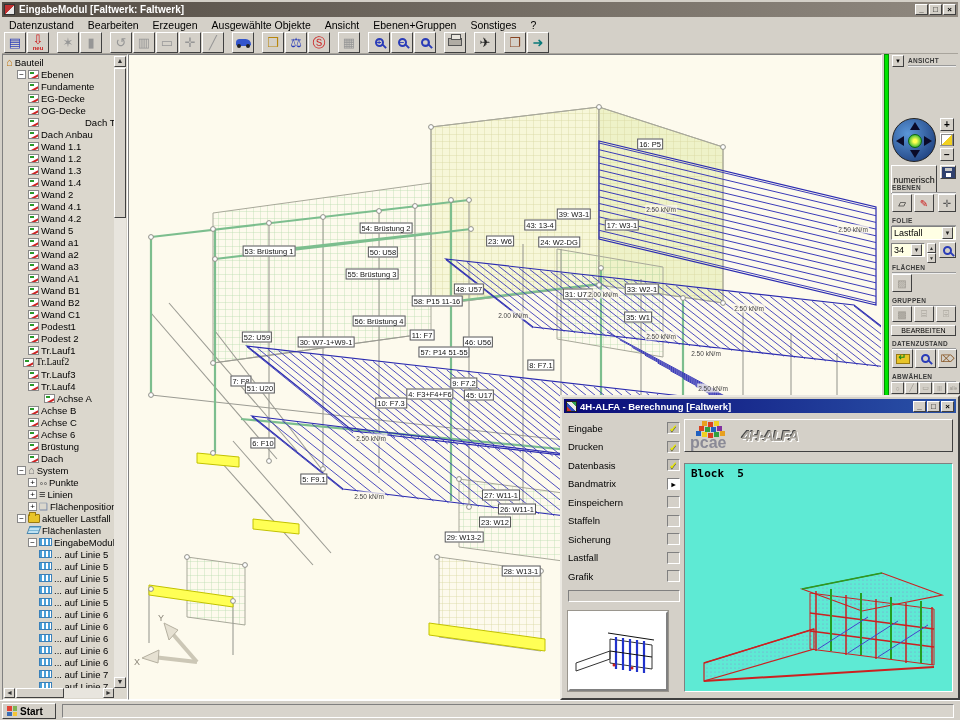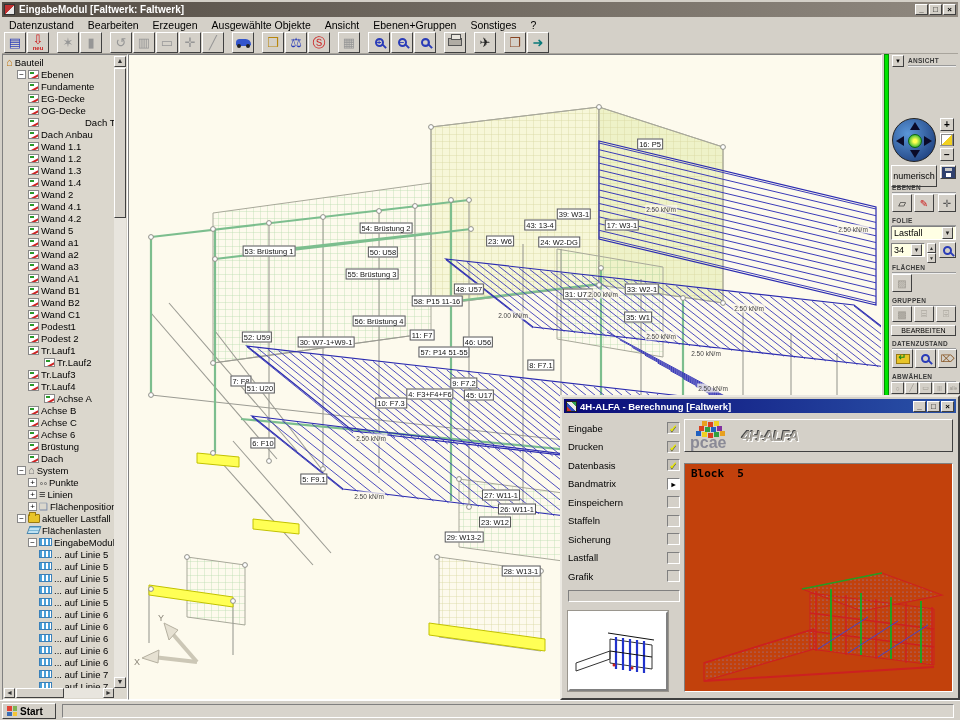--- a/index.html
+++ b/index.html
@@ -107,21 +107,21 @@
   #preview{margin-top:9px;width:100px;height:80px;background:#fff;border:2px solid;border-color:#fff #808080 #808080 #fff;outline:1px solid #9a968e;}
   #dright{position:absolute;left:122px;top:22px;right:5px;bottom:6px;}
   #banner{height:33px;background:#d4d0c8;border:1px solid;border-color:#fff #404040 #404040 #fff;display:flex;align-items:center;padding:0 3px;gap:4px;}
   #bertxt{flex:1;height:23px;border:1px solid;border-color:#808080 #fff #fff #808080;display:flex;align-items:center;justify-content:center;
     font-family:"DejaVu Sans Mono",monospace;font-size:10px;font-weight:bold;letter-spacing:1px;}
   #alfalogo{font-style:italic;font-weight:bold;font-size:15px;color:#a8a49c;
     text-shadow:1px 1px 0 #fff,-1px -1px 0 #4a4a4a;white-space:nowrap;letter-spacing:-1px;}
   #dstrip{height:11px;background:#a8a8a0;display:flex;align-items:center;font-family:"DejaVu Sans Mono",monospace;
     font-size:8px;font-weight:bold;color:#2a2a2a;padding:0 4px;}
   #dstrip .ksp{margin-left:auto;}
-  #doutput{position:absolute;left:0;top:44px;right:0;bottom:0;background:#c2410c;border:1px solid;border-color:#808080 #fff #fff #808080;overflow:hidden;}
+  #doutput{position:absolute;left:0;top:44px;right:0;bottom:0;background:#5eead4;border:1px solid;border-color:#808080 #fff #fff #808080;overflow:hidden;}
   #blocktxt{position:absolute;left:6px;top:3px;font-family:"DejaVu Sans Mono",monospace;font-size:11px;font-weight:bold;white-space:pre;}
   #redmodel{position:absolute;right:2px;bottom:2px;}
   
   #taskbar{left:0;top:700px;width:960px;height:20px;background:#d4d0c8;border-top:1px solid #fff;z-index:20;}
   #startbtn{position:absolute;left:2px;top:2px;width:54px;height:16px;background:#d4d0c8;border:1px solid;border-color:#fff #404040 #404040 #fff;
     display:flex;align-items:center;gap:3px;font-size:10px;font-weight:bold;padding:0 4px;}
   #winflag{width:10px;height:10px;display:grid;grid-template-columns:1fr 1fr;grid-template-rows:1fr 1fr;gap:1px;}
   #winflag i{display:block;} 
   #taskband{position:absolute;left:62px;top:3px;right:6px;height:14px;border:1px solid;border-color:#808080 #fff #fff #808080;background:#d8d4cc;}
 </style>
@@ -325,21 +325,21 @@
         <span>Podest1</span>
       </div>
       <div class="trow" style="padding-left: 24px;">
         <span class="ti ti-ebene"></span>
         <span>Podest 2</span>
       </div>
       <div class="trow" style="padding-left: 24px;">
         <span class="ti ti-ebene"></span>
         <span>Tr.Lauf1</span>
       </div>
-      <div class="trow" style="padding-left: 40px;">
+      <div class="trow" style="padding-left: 19px; font-family: Liberation Serif, serif;">
         <span class="ti ti-ebene"></span>
         <span>Tr.Lauf2</span>
       </div>
       <div class="trow" style="padding-left: 24px;">
         <span class="ti ti-ebene"></span>
         <span>Tr.Lauf3</span>
       </div>
       <div class="trow" style="padding-left: 24px;">
         <span class="ti ti-ebene"></span>
         <span>Tr.Lauf4</span>
@@ -787,21 +787,21 @@
     <span class="ntri" style="left:17px;bottom:3px;border-left:5px solid transparent;border-right:5px solid transparent;border-top:8px solid #0a0a28;"></span>
     <span class="ntri" style="left:3px;top:17px;border-top:5px solid transparent;border-bottom:5px solid transparent;border-right:8px solid #0a0a28;"></span>
     <span class="ntri" style="right:3px;top:17px;border-top:5px solid transparent;border-bottom:5px solid transparent;border-left:8px solid #0a0a28;"></span>
     <span id="navdot"></span>
   </div>
   <button class="rbtn" style="left:58px;top:64px;width:14px;height:13px;font-weight:bold;">+</button>
   <button class="rbtn" style="left:58px;top:79px;width:14px;height:13px;">
       <span class="tricon"></span>
     </button>
   <button class="rbtn" style="left:58px;top:94px;width:14px;height:13px;font-weight:bold;">−</button>
-  <button class="rbtn" style="left:9px;top:111px;width:46px;height:22px;font-size:9px;">numerisch</button>
+  <button class="rbtn" style="left:9px;top:111px;width:46px;height:29px;font-size:9px;">numerisch</button>
   <button class="rbtn" style="left:58px;top:111px;width:16px;height:14px;">
       <span class="disk"></span>
     </button>
   <div class="rph" style="top:130px;">EBENEN</div>
   <button class="rbtn" style="left:10px;top:140px;width:20px;height:18px;">▱</button>
   <button class="rbtn" style="left:32px;top:140px;width:20px;height:18px;color:#cc2020;">✎</button>
   <button class="rbtn" style="left:56px;top:140px;width:18px;height:18px;color:#555;">✛</button>
   <div class="rph" style="top:163px;">FOLIE</div>
   <div class="seltxt" style="left:9px;top:172px;width:65px;height:14px;">
     <span>Lastfall</span>

